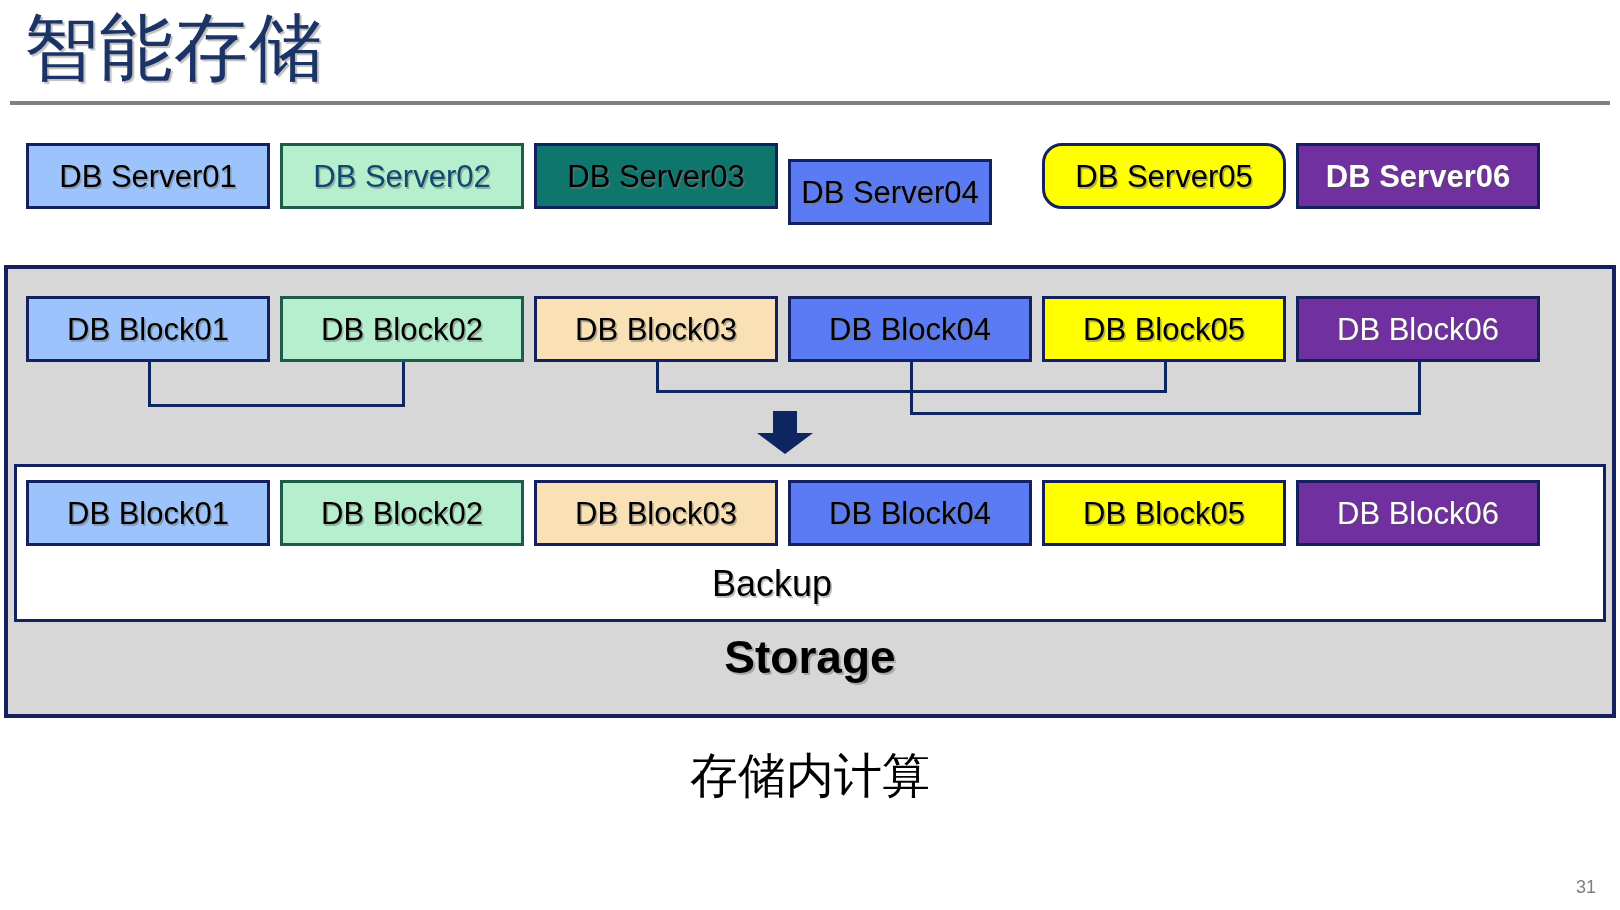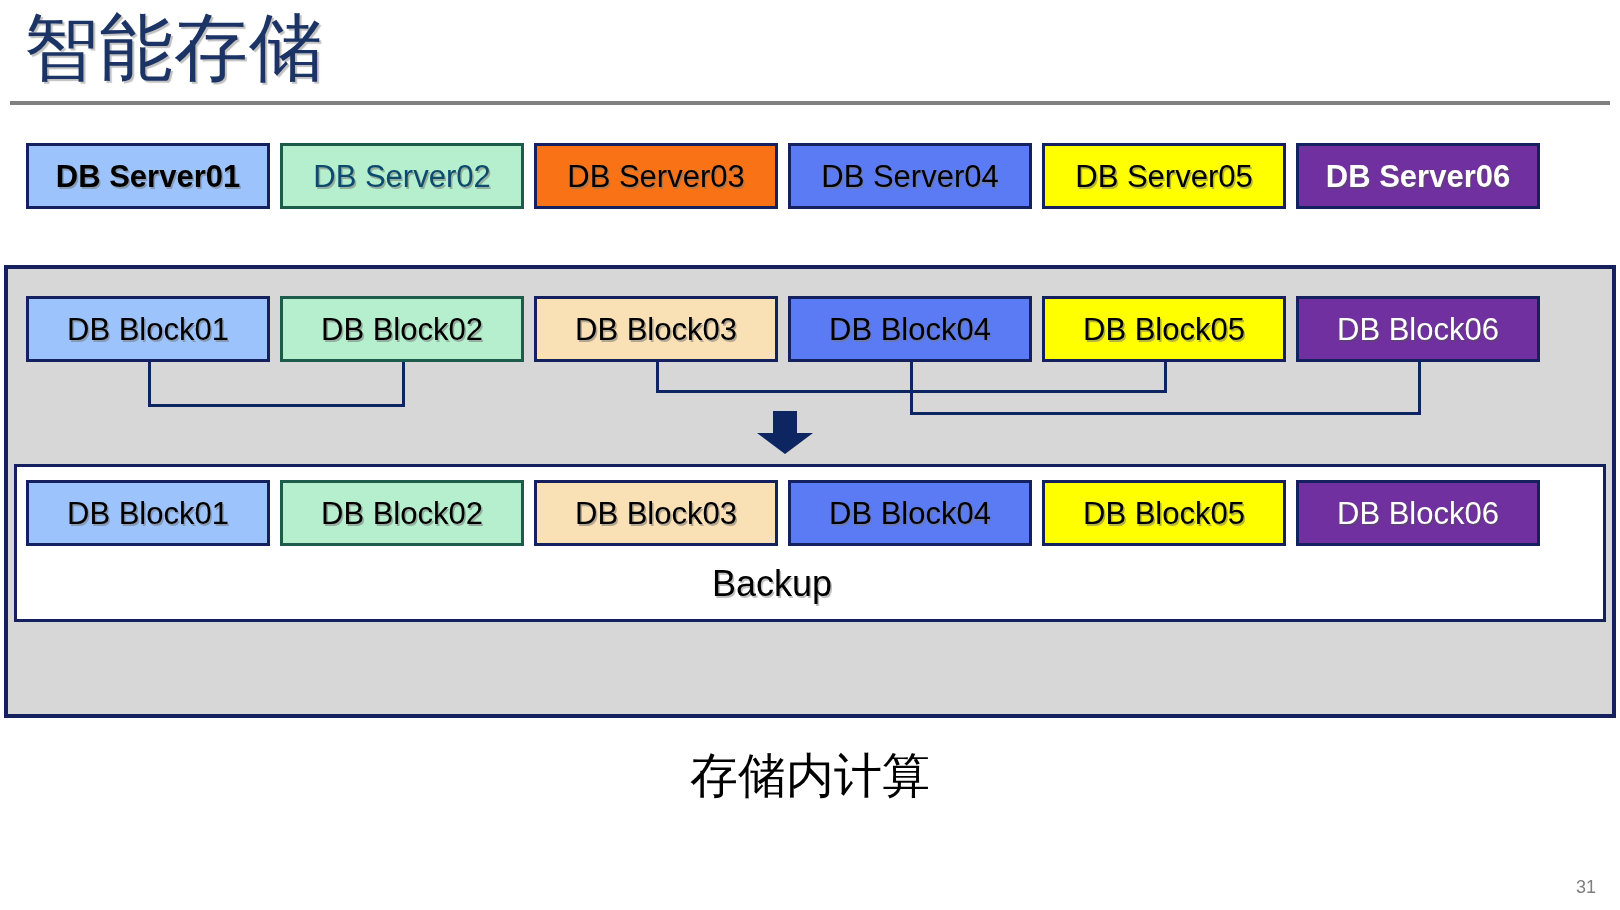--- a/index.html
+++ b/index.html
@@ -163,33 +163,33 @@
 </style>
 </head>
 <body>
 
 <div id="slide">
 
   <div class="title">智能存储</div>
   <div class="title-rule"></div>
 
   <div id="server-row">
-      <div class="chip" style="left: 26px; width: 244px; background: rgb(156, 195, 251); border-color: rgb(20, 33, 94); color: rgb(0, 0, 0); font-weight: bold;">
+      <div class="chip" style="left: 26px; width: 244px; background: rgb(156, 195, 251); border-color: rgb(20, 33, 94); color: rgb(0, 0, 0);">
         <span>DB Server01</span>
       </div>
       <div class="chip" style="left: 280px; width: 244px; background: rgb(181, 239, 206); border-color: rgb(29, 92, 74); color: #0c4a6e;">
         <span>DB Server02</span>
       </div>
-      <div class="chip" style="left: 534px; width: 244px; background: #f97316; border-color: rgb(20, 33, 94); color: rgb(0, 0, 0);">
+      <div class="chip" style="left: 534px; width: 244px; background: #0f766e; border-color: rgb(20, 33, 94); color: rgb(0, 0, 0);">
         <span>DB Server03</span>
       </div>
-      <div class="chip" style="left: 788px; width: 244px; background: rgb(91, 123, 245); border-color: rgb(20, 33, 94); color: rgb(0, 0, 0);">
+      <div class="chip" style="left: 788px; width: 204px; background: rgb(91, 123, 245); border-color: rgb(20, 33, 94); color: rgb(0, 0, 0); margin-top: 16px;">
         <span>DB Server04</span>
       </div>
-      <div class="chip" style="left: 1042px; width: 244px; background: rgb(255, 255, 0); border-color: rgb(20, 33, 94); color: rgb(0, 0, 0);">
+      <div class="chip" style="left: 1042px; width: 244px; background: rgb(255, 255, 0); border-color: rgb(20, 33, 94); color: rgb(0, 0, 0); border-radius: 20px;">
         <span>DB Server05</span>
       </div>
       <div class="chip light-on-dark" style="left: 1296px; width: 244px; background: rgb(112, 48, 160); border-color: rgb(20, 33, 94); color: rgb(255, 255, 255); font-weight: bold;">
         <span>DB Server06</span>
       </div>
     </div>
 
   <div id="storage-panel"></div>
 
   <div id="block-row">
@@ -246,17 +246,18 @@
       </div>
       <div class="chip" style="left: 1042px; width: 244px; background: rgb(255, 255, 0); border-color: rgb(20, 33, 94); color: rgb(0, 0, 0);">
         <span>DB Block05</span>
       </div>
       <div class="chip light-on-dark" style="left: 1296px; width: 244px; background: rgb(112, 48, 160); border-color: rgb(20, 33, 94); color: rgb(255, 255, 255);">
         <span>DB Block06</span>
       </div>
     </div>
 
   <div id="backup-label">Backup</div>
+  <div id="storage-label">Storage</div>
 
   <div class="caption" id="caption-1">存储内计算</div>
 
   <div id="page-number">31</div>
 </div>
 
 </body></html>

